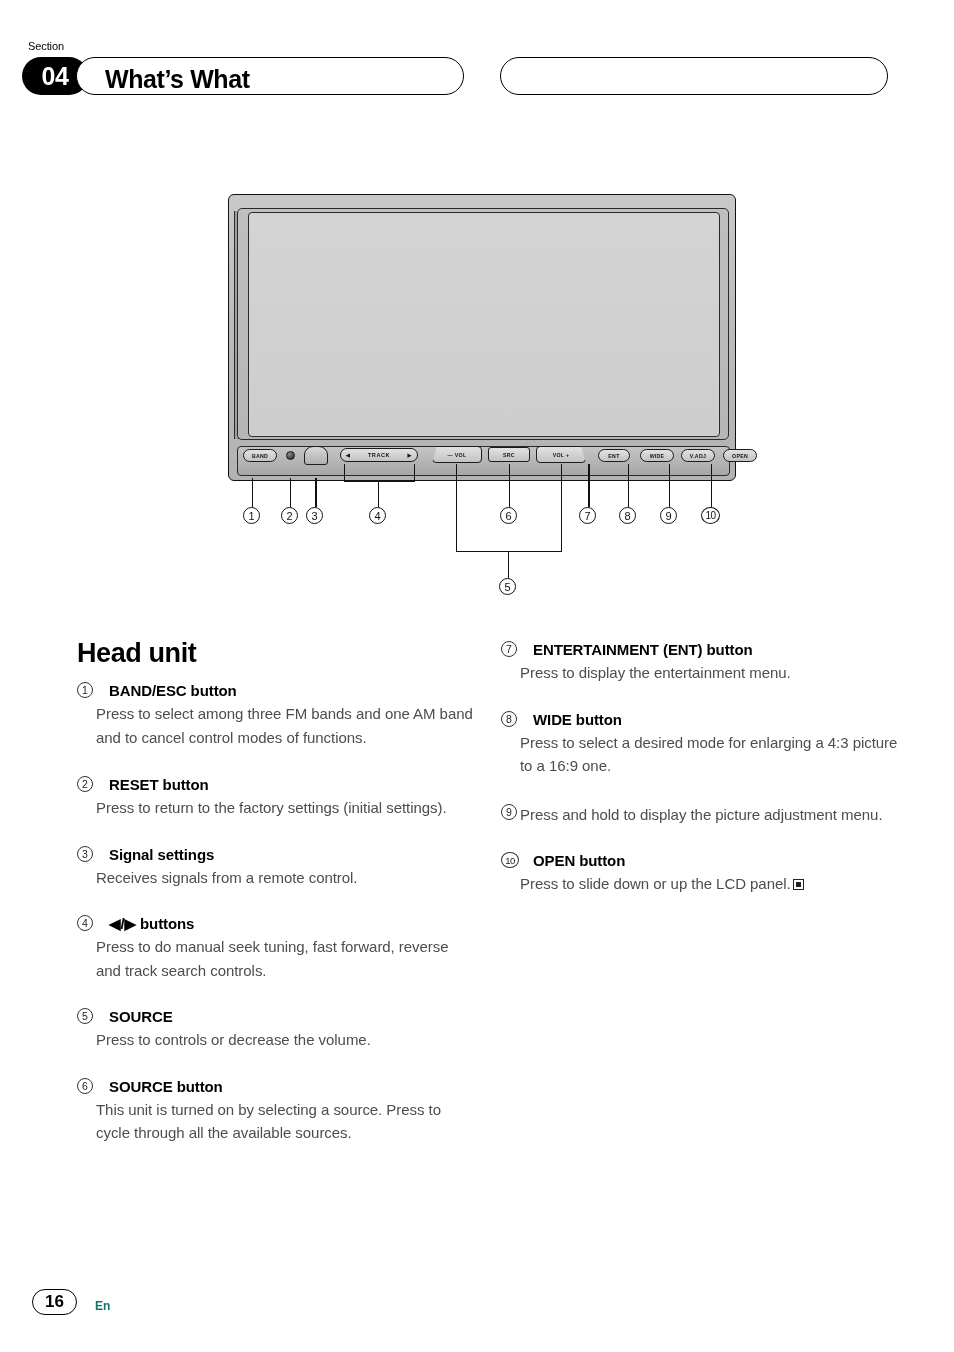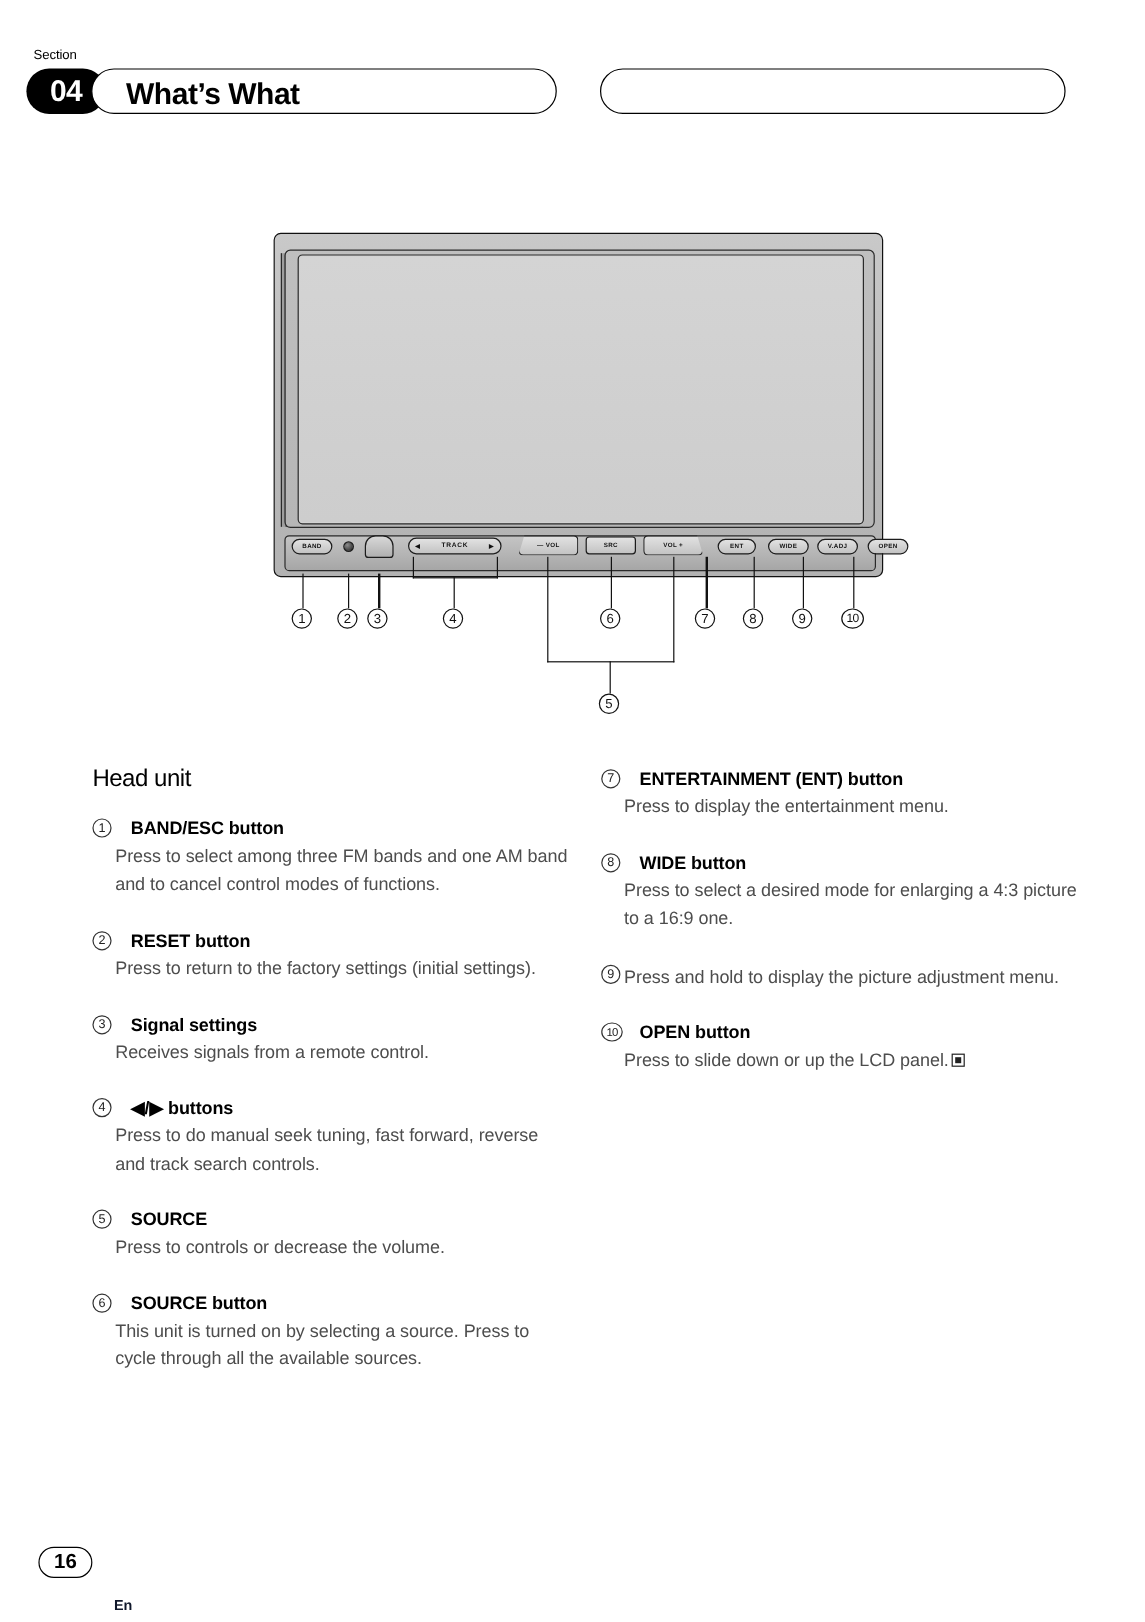--- a/index.html
+++ b/index.html
@@ -254,22 +254,22 @@
     box-sizing: border-box;
     background: #fff;
   }
   .cnum.wide2 { width: 19px; font-size: 10px; letter-spacing: -0.5px; }
 
   
   .head-unit-title {
     position: absolute;
     left: 77px;
     top: 638px;
-    font-size: 20px;
-    font-weight: normal;
+    font-size: 27px;
+    font-weight: bold;
     letter-spacing: -0.4px;
     color: #000;
   }
   .col {
     position: absolute;
     width: 400px;
   }
   .col-left  { left: 77px;  top: 681px; }
   .col-right { left: 501px; top: 640px; }
 
@@ -339,22 +339,21 @@
     font-weight: bold;
     color: #000;
     box-sizing: border-box;
   }
   .lang {
     position: absolute;
     left: 95px;
     top: 1299px;
     font-size: 12px;
     font-weight: bold;
-    color: #0f172a;
-    margin-top: 32px;
+    color: #0f766e;
   }
 </style>
 </head>
 <body>
 
 <div class="section-label">Section</div>
 <div class="section-badge">04</div>
 <div class="title-pill">
   <span class="title-text">What’s What</span>
 </div>

